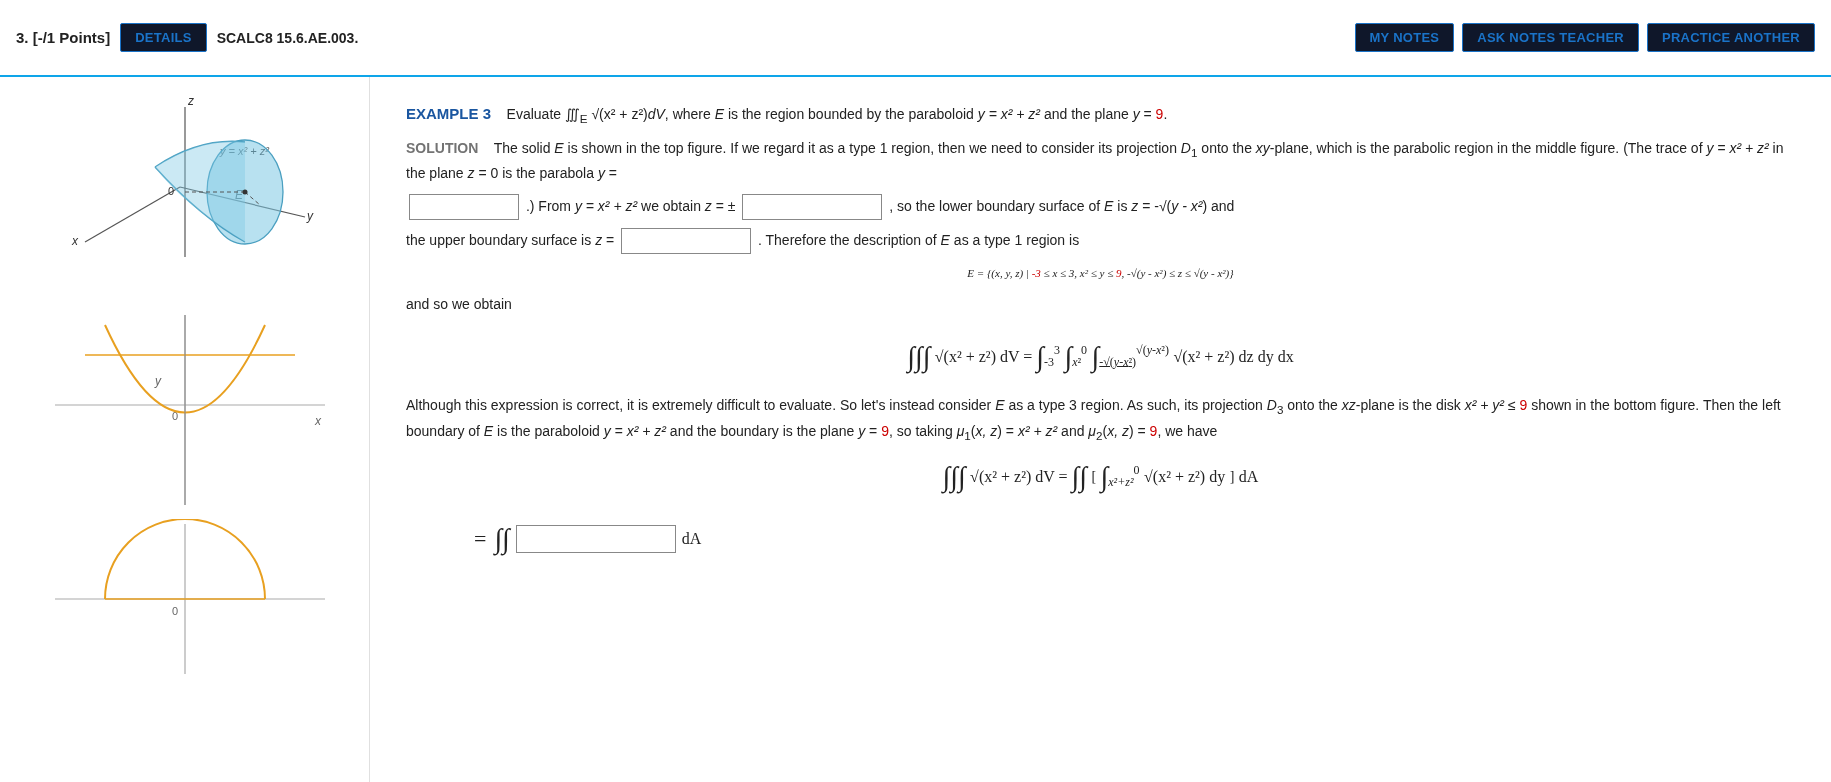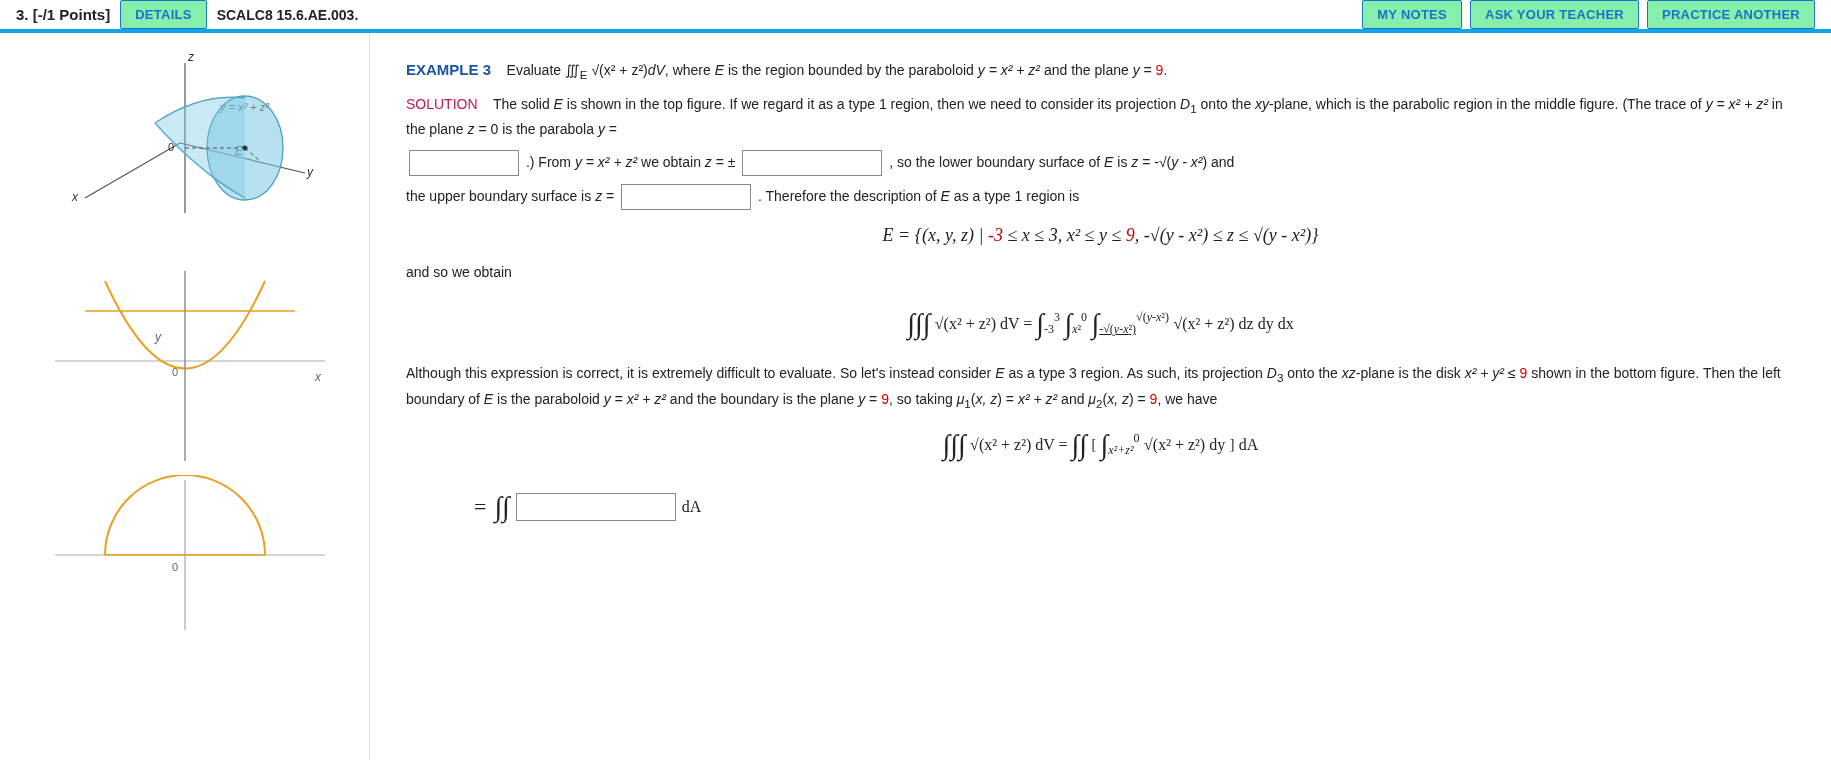--- a/index.html
+++ b/index.html
@@ -5,38 +5,38 @@
     * { box-sizing: border-box; margin: 0; padding: 0; }
     body {
       font-family: Arial, sans-serif;
       font-size: 14px;
       background: #fff;
       color: #222;
     }
     .header {
       display: flex;
       align-items: center;
-      padding: 0 16px;
-      border-bottom: 4px solid #0ea5e9;
+      padding: 23px 16px;
+      border-bottom: 2px solid #0ea5e9;
       gap: 12px;
     }
     .header-left {
       display: flex;
       align-items: center;
       gap: 10px;
       flex: 1;
     }
     .problem-number {
       font-weight: bold;
       font-size: 15px;
       white-space: nowrap;
     }
     .btn {
       border: 1.5px solid #1a73c8;
-      background: #86efac;
+      background: #0f172a;
       color: #1a73c8;
       padding: 6px 14px;
       font-size: 13px;
       font-weight: bold;
       cursor: pointer;
       border-radius: 2px;
       white-space: nowrap;
       letter-spacing: 0.02em;
     }
     .problem-code {
@@ -90,22 +90,22 @@
       width: 320px;
       height: 160px;
       position: relative;
     }
     .example-label {
       font-weight: bold;
       color: #1a56a0;
       font-size: 15px;
     }
     .solution-label {
-      color: #be185d;
-      font-weight: normal;
+      color: #737373;
+      font-weight: bold;
     }
     .red-text { color: #cc0000; }
     .inline-input {
       border: 1px solid #888;
       width: 110px;
       height: 26px;
       display: inline-block;
       vertical-align: middle;
       margin: 0 3px;
     }
@@ -152,21 +152,21 @@
 <body>
 
 <div class="header">
   <div class="header-left">
     <span class="problem-number">3.  [-/1 Points]</span>
     <button class="btn">DETAILS</button>
     <span class="problem-code">SCALC8 15.6.AE.003.</span>
   </div>
   <div class="header-right">
     <button class="btn">MY NOTES</button>
-    <button class="btn">ASK YOUR TEACHER</button>
+    <button class="btn">ASK NOTES TEACHER</button>
     <button class="btn">PRACTICE ANOTHER</button>
   </div>
 </div>
 
 <div class="main-content">
 
   <div class="left-panel">
 
     <div class="figure-3d">
       <svg width="320" height="210" viewBox="0 0 320 210">
@@ -266,21 +266,21 @@
         , so the lower boundary surface of <i>E</i> is <i>z</i> = -√(<i>y - x²</i>) and
       </span>
     </p>
 
     <p>
       <span>the upper boundary surface is <i>z</i> =</span>
       <input type="text" class="inline-input-med" style="">
       <span>. Therefore the description of <i>E</i> as a type 1 region is</span>
     </p>
 
-    <p class="set-def" style="text-align:center; margin: 10px 0 10px 0; font-size:18px;">
+    <p class="set-def" style="text-align:center; margin: 10px 0 10px 0; font-size:11px;">
       <i>E</i> = {(<i>x, y, z</i>) | <span class="red-text">-3</span> ≤ <i>x</i> ≤ 3, <i>x</i>² ≤ <i>y</i> ≤ <span class="red-text">9</span>, -√(<i>y</i> - <i>x</i>²) ≤ <i>z</i> ≤ √(<i>y</i> - <i>x</i>²)}
     </p>
 
     <p>and so we obtain</p>
 
     <div class="math-block" style="font-size:18px;">
       <span style="font-size:28px; vertical-align:middle;">∫∫∫</span>
       <span style="font-size:16px; vertical-align:middle;"> √(x² + z²) dV = </span>
       <span style="font-size:28px; vertical-align:middle;">∫</span><sub style="font-size:12px;">-3</sub><sup style="font-size:12px;">3</sup>
       <span style="font-size:28px; vertical-align:middle;">∫</span><sub style="font-size:12px;text-align:center;"><i>x</i>²</sub><sup style="font-size:12px;">0</sup>

